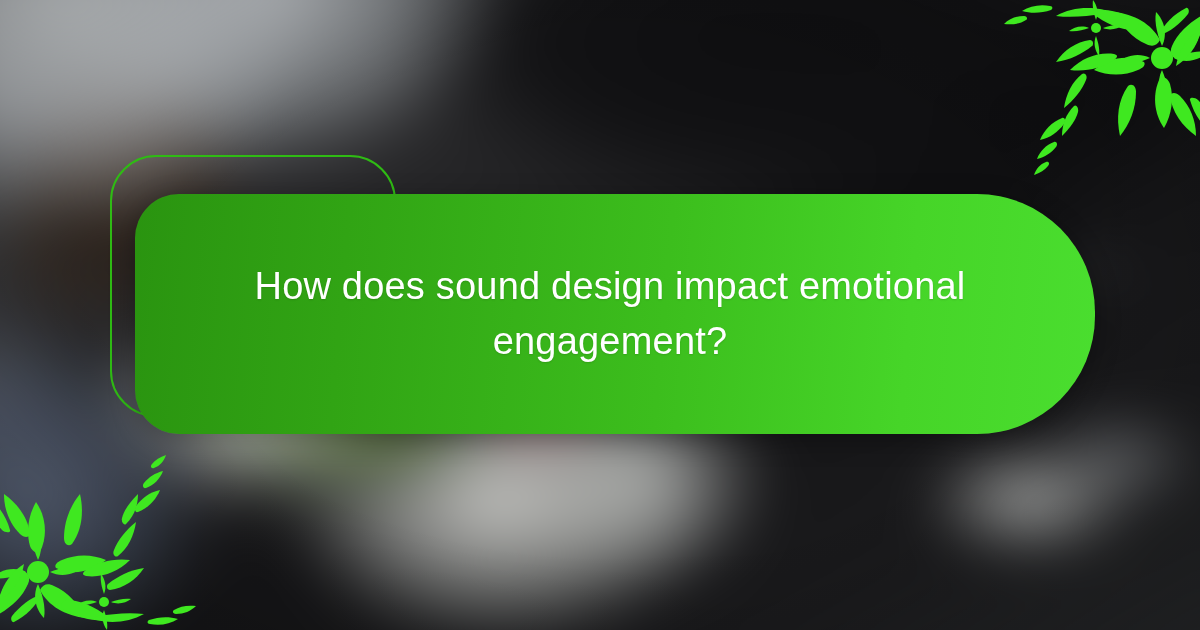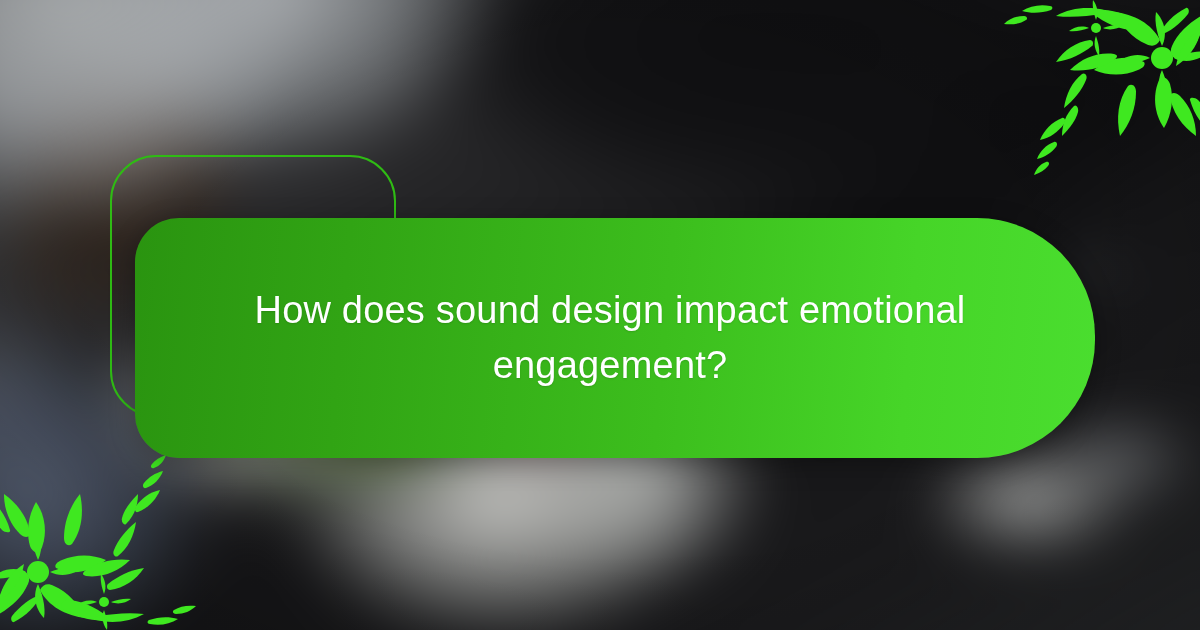--- a/index.html
+++ b/index.html
@@ -86,21 +86,20 @@
     position:absolute;
     left:135px; top:194px;
     width:960px; height:240px;
     border-radius:44px 118px 118px 44px;
     background:linear-gradient(95deg, #2a9410 0%, #31a414 22%, #3cbe1d 55%, #46d528 80%, #4ade2f 100%);
     display:flex;
     align-items:center;
     justify-content:center;
     padding:0 120px 0 110px;
     box-shadow:0 6px 26px rgba(0,0,0,0.30);
-    margin-top:24px;
   }
 
   .quote-text {
     color:#ffffff;
     font-size:38px;
     font-weight:300;
     line-height:1.45;
     text-align:center;
     letter-spacing:0.2px;
     text-shadow:0 1px 2px rgba(0,0,0,0.13);

